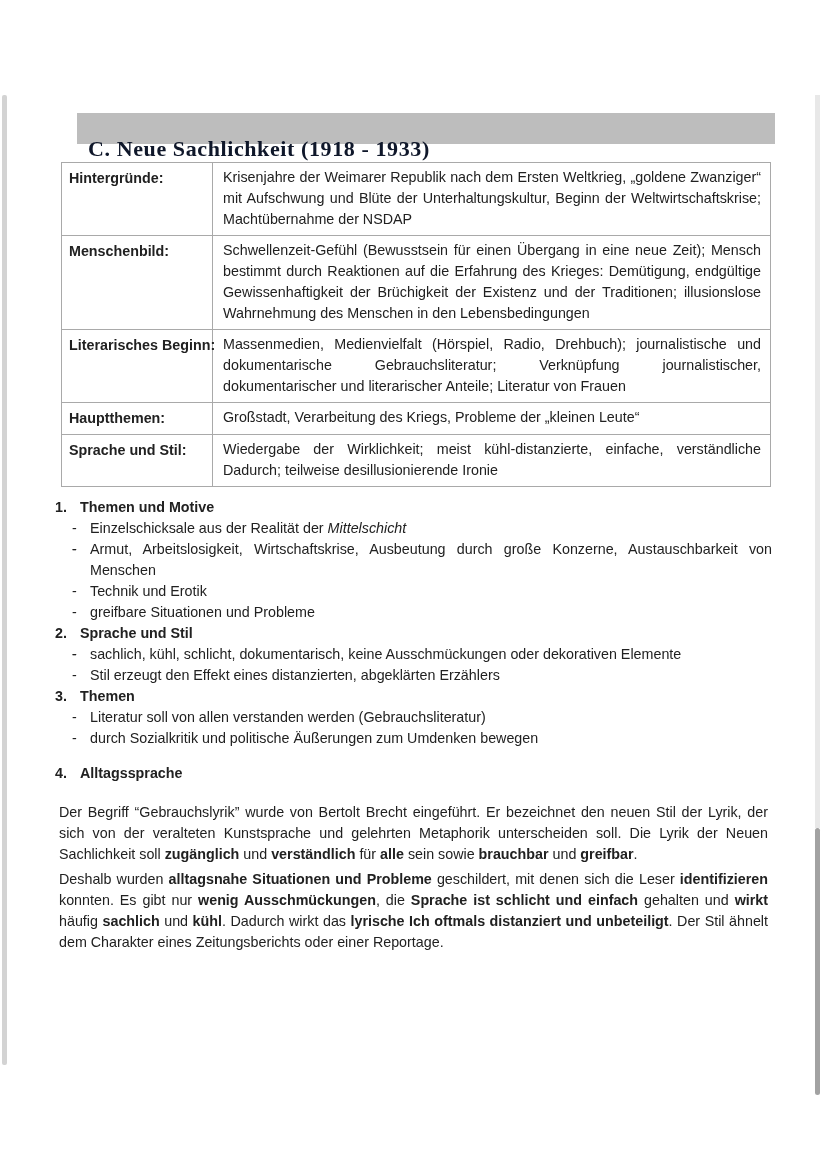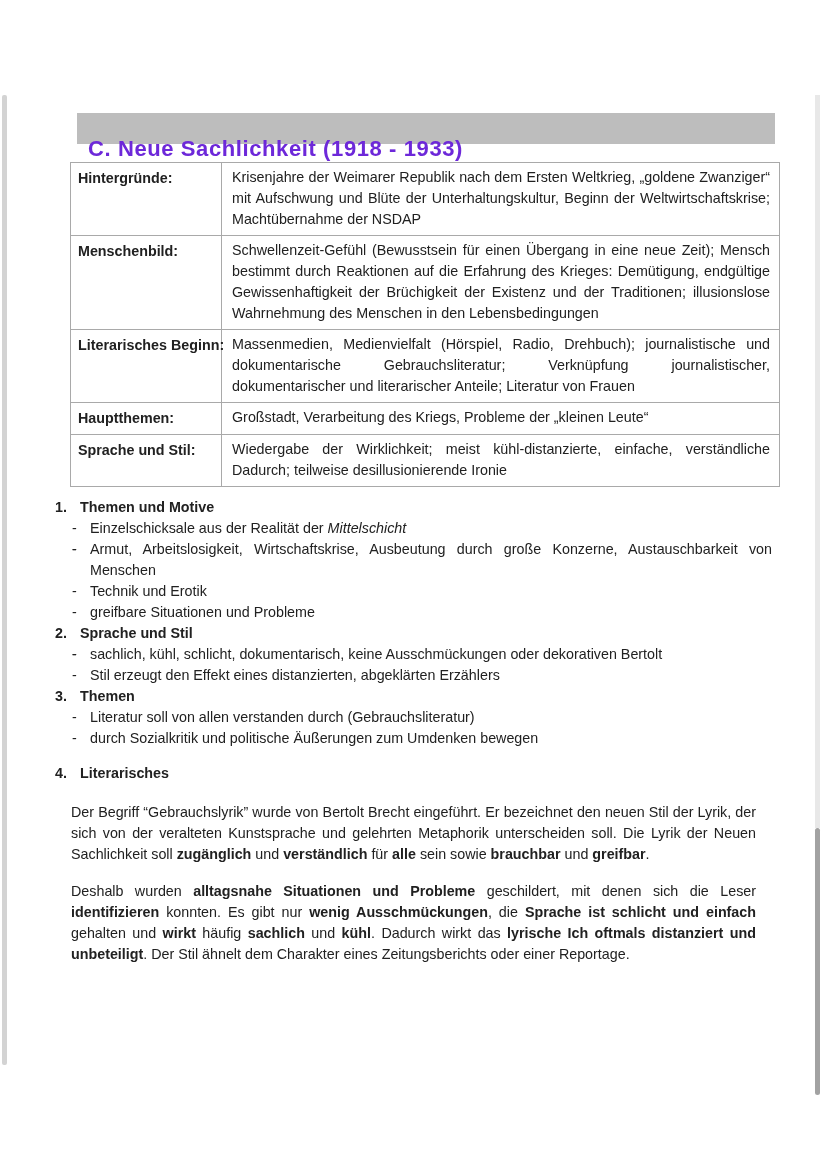--- a/index.html
+++ b/index.html
@@ -16,32 +16,32 @@
   .page{position:relative;width:828px;height:1171px;background:var(--page-bg);overflow:hidden;}
 
   
   .edge-left{position:absolute;left:2px;top:95px;width:5px;height:970px;background:var(--edge-line);border-radius:2px;}
   .scroll-track{position:absolute;left:815px;top:95px;width:5px;height:733px;background:var(--scroll-track);}
   .scroll-thumb{position:absolute;left:815px;top:828px;width:5px;height:267px;background:var(--scroll-thumb);border-radius:3px;}
 
   
   .title-bar{position:absolute;left:77px;top:113px;width:698px;height:31px;background:var(--title-bar-bg);
     display:flex;align-items:center;box-sizing:border-box;padding-left:11px;}
-  .title-bar span{font-family:Liberation Sans, sans-serif;font-weight:700;font-size:22px;letter-spacing:.6px;color:#6d28d9;white-space:nowrap;margin-top:40px;}
+  .title-bar span{font-family:Liberation Serif, serif;font-weight:700;font-size:22px;letter-spacing:.6px;color:#0f172a;white-space:nowrap;margin-top:40px;}
 
   
-  table.info{position:absolute;left:70px;top:162px;width:710px;border-collapse:collapse;table-layout:fixed;
+  table.info{position:absolute;left:61px;top:162px;width:710px;border-collapse:collapse;table-layout:fixed;
     font-size:14.3px;line-height:21px;}
   table.info th, table.info td{border:1px solid var(--table-border);vertical-align:top;box-sizing:border-box;}
   table.info th{width:151px;text-align:left;font-weight:700;padding:5px 4px 5px 7px;white-space:nowrap;}
   table.info td{text-align:justify;padding:4px 9px 5px 10px;}
 
   
   .body{position:absolute;left:55px;top:489px;width:717px;font-size:14.3px;line-height:21px;}
-  .p{margin:16px;text-align:justify;}
+  .p{margin:4px;text-align:justify;}
   .intro{margin:0 0 8px 0;text-align:justify;}
   .b{font-weight:700;}
   .i{font-style:italic;}
   .sec-head{display:flex;font-weight:700;}
   .sec-head .num{width:25px;flex:none;}
   .li{position:relative;padding-left:35px;text-align:justify;}
   .li .dash{position:absolute;left:17px;top:0;}
   .sec4{margin-top:14px;}
   .closing{margin-top:18px;}
 </style>
@@ -94,33 +94,33 @@
         <div class="li"><span class="dash">-</span><span><span>Einzelschicksale aus der Realität der </span><span class="i">Mittelschicht</span></span></div>
         <div class="li"><span class="dash">-</span></div>
         <div class="li"><span class="dash">-</span><span><span>Armut, Arbeitslosigkeit, Wirtschaftskrise, Ausbeutung durch große Konzerne, Austauschbarkeit von Menschen</span></span></div>
         <div class="li"><span class="dash">-</span><span><span>Technik und Erotik</span></span></div>
         <div class="li"><span class="dash">-</span><span><span>greifbare Situationen und Probleme</span></span></div>
         <div class="sec-head">
           <span class="num">2.</span>
           <span>Sprache und Stil</span>
         </div>
         <div class="li"><span class="dash">-</span></div>
-        <div class="li"><span class="dash">-</span><span><span>sachlich, kühl, schlicht, dokumentarisch, keine Ausschmückungen oder dekorativen Bertolt</span></span></div>
+        <div class="li"><span class="dash">-</span><span><span>sachlich, kühl, schlicht, dokumentarisch, keine Ausschmückungen oder dekorativen Elemente</span></span></div>
         <div class="li"><span class="dash">-</span><span><span>Stil erzeugt den Effekt eines distanzierten, abgeklärten Erzählers</span></span></div>
         <div class="sec-head">
           <span class="num">3.</span>
           <span>Themen</span>
         </div>
-        <div class="li"><span class="dash">-</span><span><span>Literatur soll von allen verstanden durch (Gebrauchsliteratur)</span></span></div>
+        <div class="li"><span class="dash">-</span><span><span>Literatur soll von allen verstanden werden (Gebrauchsliteratur)</span></span></div>
         <div class="li"><span class="dash">-</span><span><span>durch Sozialkritik und politische Äußerungen zum Umdenken bewegen</span></span></div>
       </div>
 
     <div class="sec-head sec4">
       <span class="num">4.</span>
-      <span>Literarisches</span>
+      <span>Alltagssprache</span>
     </div>
 
     <div class="closing" id="closing">
         <p class="p"><span>Der Begriff “Gebrauchslyrik” wurde von Bertolt Brecht eingeführt. Er bezeichnet den neuen Stil der Lyrik, der sich von der veralteten Kunstsprache und gelehrten Metaphorik unterscheiden soll. Die Lyrik der Neuen Sachlichkeit soll </span><span class="b">zugänglich</span><span> und </span><span class="b">verständlich</span><span> für </span><span class="b">alle</span><span> sein sowie </span><span class="b">brauchbar</span><span> und </span><span class="b">greifbar</span><span>.</span></p>
         <p class="p"><span>Deshalb wurden </span><span class="b">alltagsnahe Situationen und Probleme</span><span> geschildert, mit denen sich die Leser </span><span class="b">identifizieren</span><span> konnten. Es gibt nur </span><span class="b">wenig Ausschmückungen</span><span>, die </span><span class="b">Sprache ist schlicht und einfach</span><span> gehalten und </span><span class="b">wirkt</span><span> häufig </span><span class="b">sachlich</span><span> und </span><span class="b">kühl</span><span>. Dadurch wirkt das </span><span class="b">lyrische Ich oftmals distanziert und unbeteiligt</span><span>. Der Stil ähnelt dem Charakter eines Zeitungsberichts oder einer Reportage.</span></p>
       </div>
   </div>
 
 </div>
 

